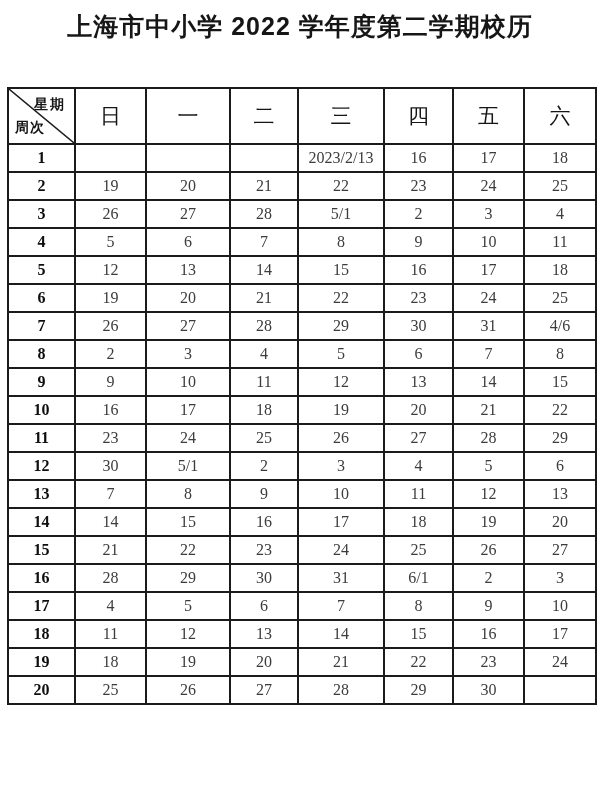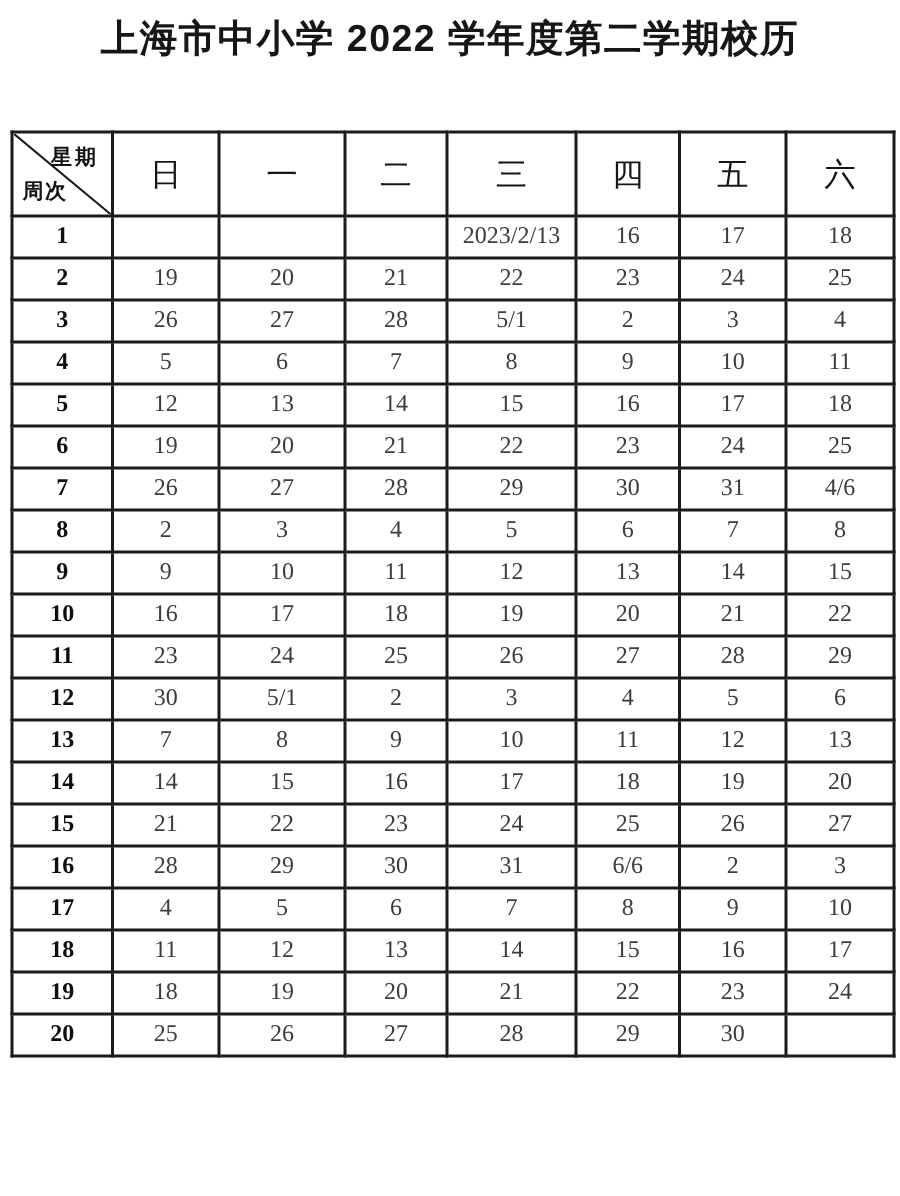--- a/index.html
+++ b/index.html
@@ -268,21 +268,21 @@
           <td class="date-cell">25</td>
           <td class="date-cell">26</td>
           <td class="date-cell">27</td>
         </tr>
         <tr>
           <th class="week-num">16</th>
           <td class="date-cell">28</td>
           <td class="date-cell">29</td>
           <td class="date-cell">30</td>
           <td class="date-cell">31</td>
-          <td class="date-cell">6/6</td>
+          <td class="date-cell">6/1</td>
           <td class="date-cell">2</td>
           <td class="date-cell">3</td>
         </tr>
         <tr>
           <th class="week-num">17</th>
           <td class="date-cell">4</td>
           <td class="date-cell">5</td>
           <td class="date-cell">6</td>
           <td class="date-cell">7</td>
           <td class="date-cell">8</td>

